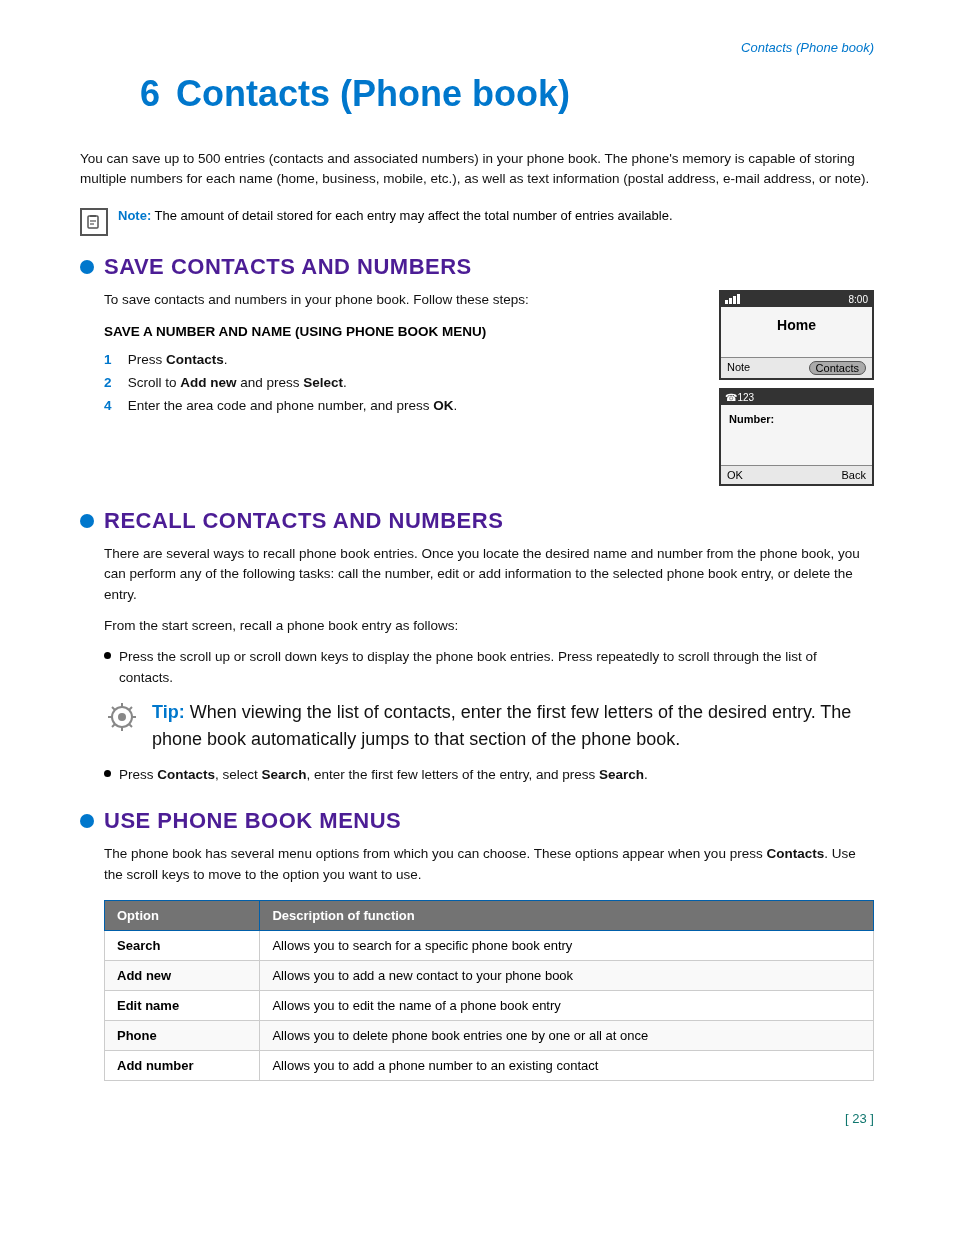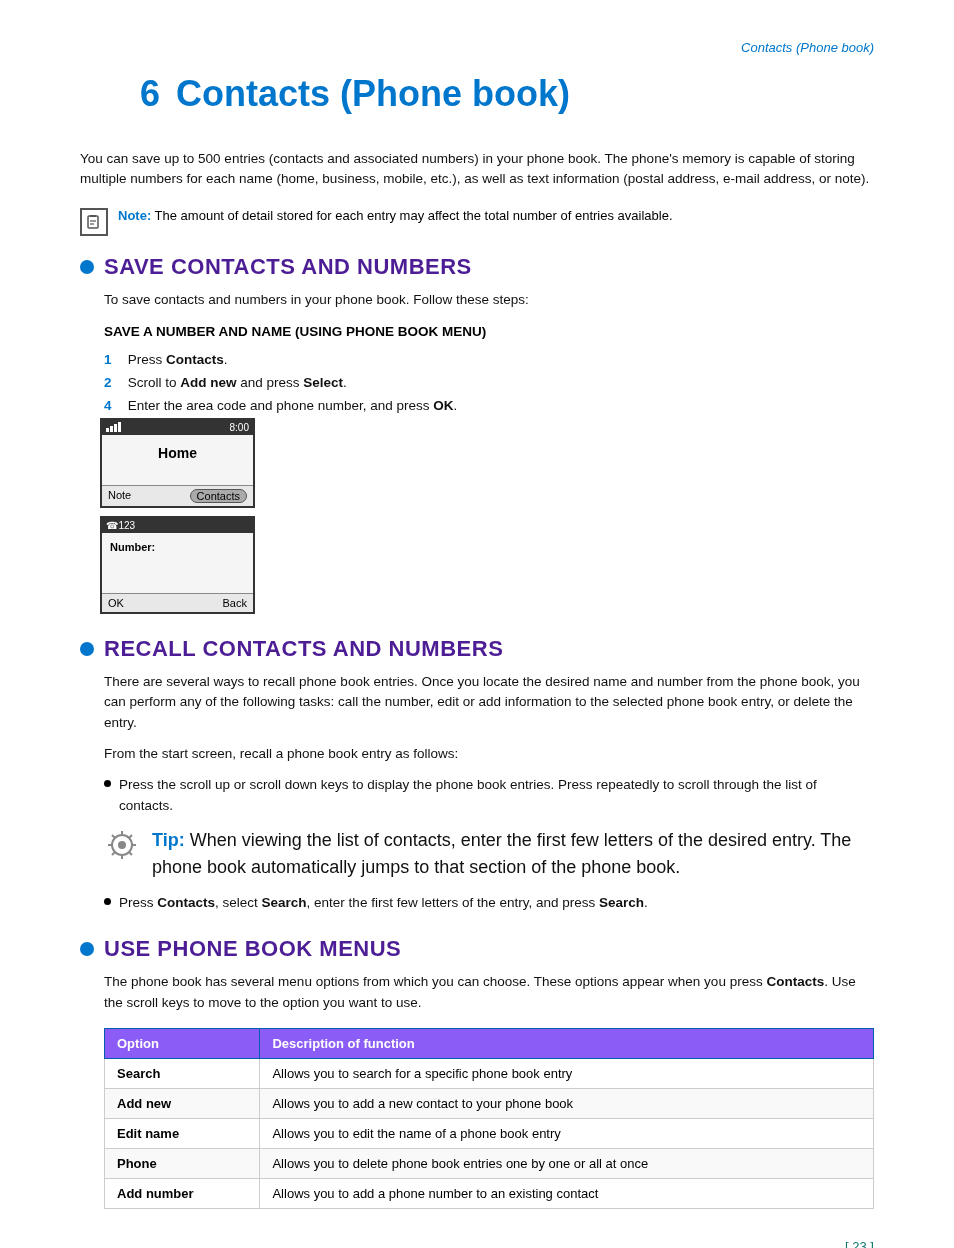--- a/index.html
+++ b/index.html
@@ -71,21 +71,20 @@
     }
 
     .note-text strong {
       color: #0077cc;
     }
 
     .section-with-image {
       display: flex;
       justify-content: space-between;
       align-items: flex-start;
-      flex-direction: column;
     }
 
     .section-content {
       flex: 1;
     }
 
     .section-image {
       margin-left: 20px;
       flex-shrink: 0;
     }
@@ -302,21 +301,21 @@
     
     .options-table {
       width: 100%;
       border-collapse: collapse;
       margin-top: 14px;
       margin-left: 24px;
       width: calc(100% - 24px);
     }
 
     .options-table th {
-      background: #8b5cf6;
+      background: #737373;
       color: #fff;
       font-weight: bold;
       font-size: 13px;
       padding: 7px 12px;
       text-align: left;
       border: 1px solid #005faa;
     }
 
     .options-table td {
       font-size: 13px;

